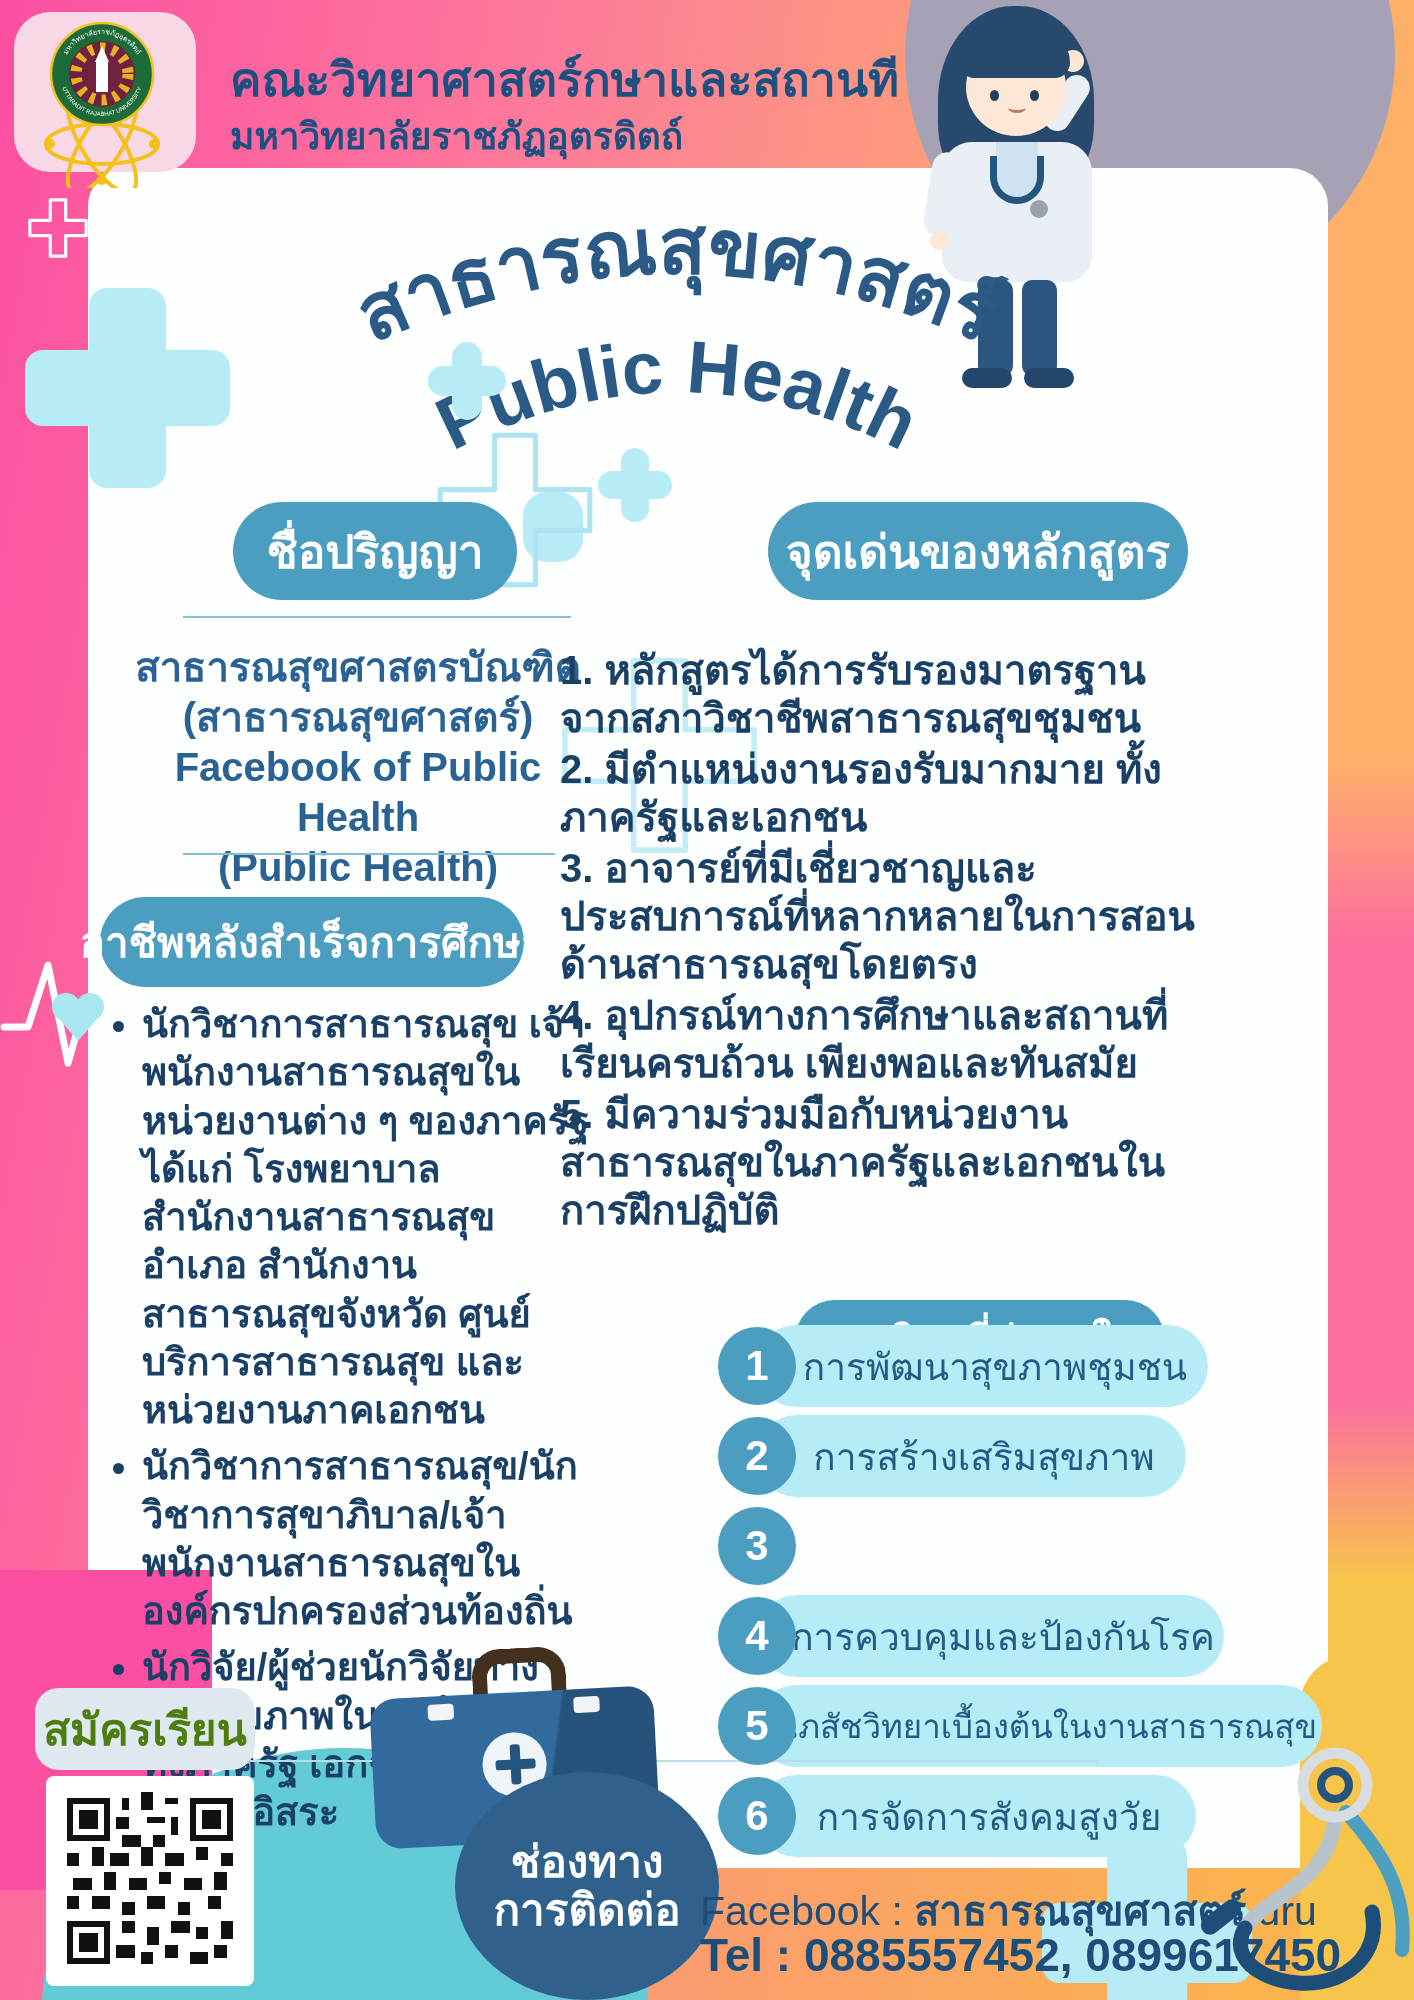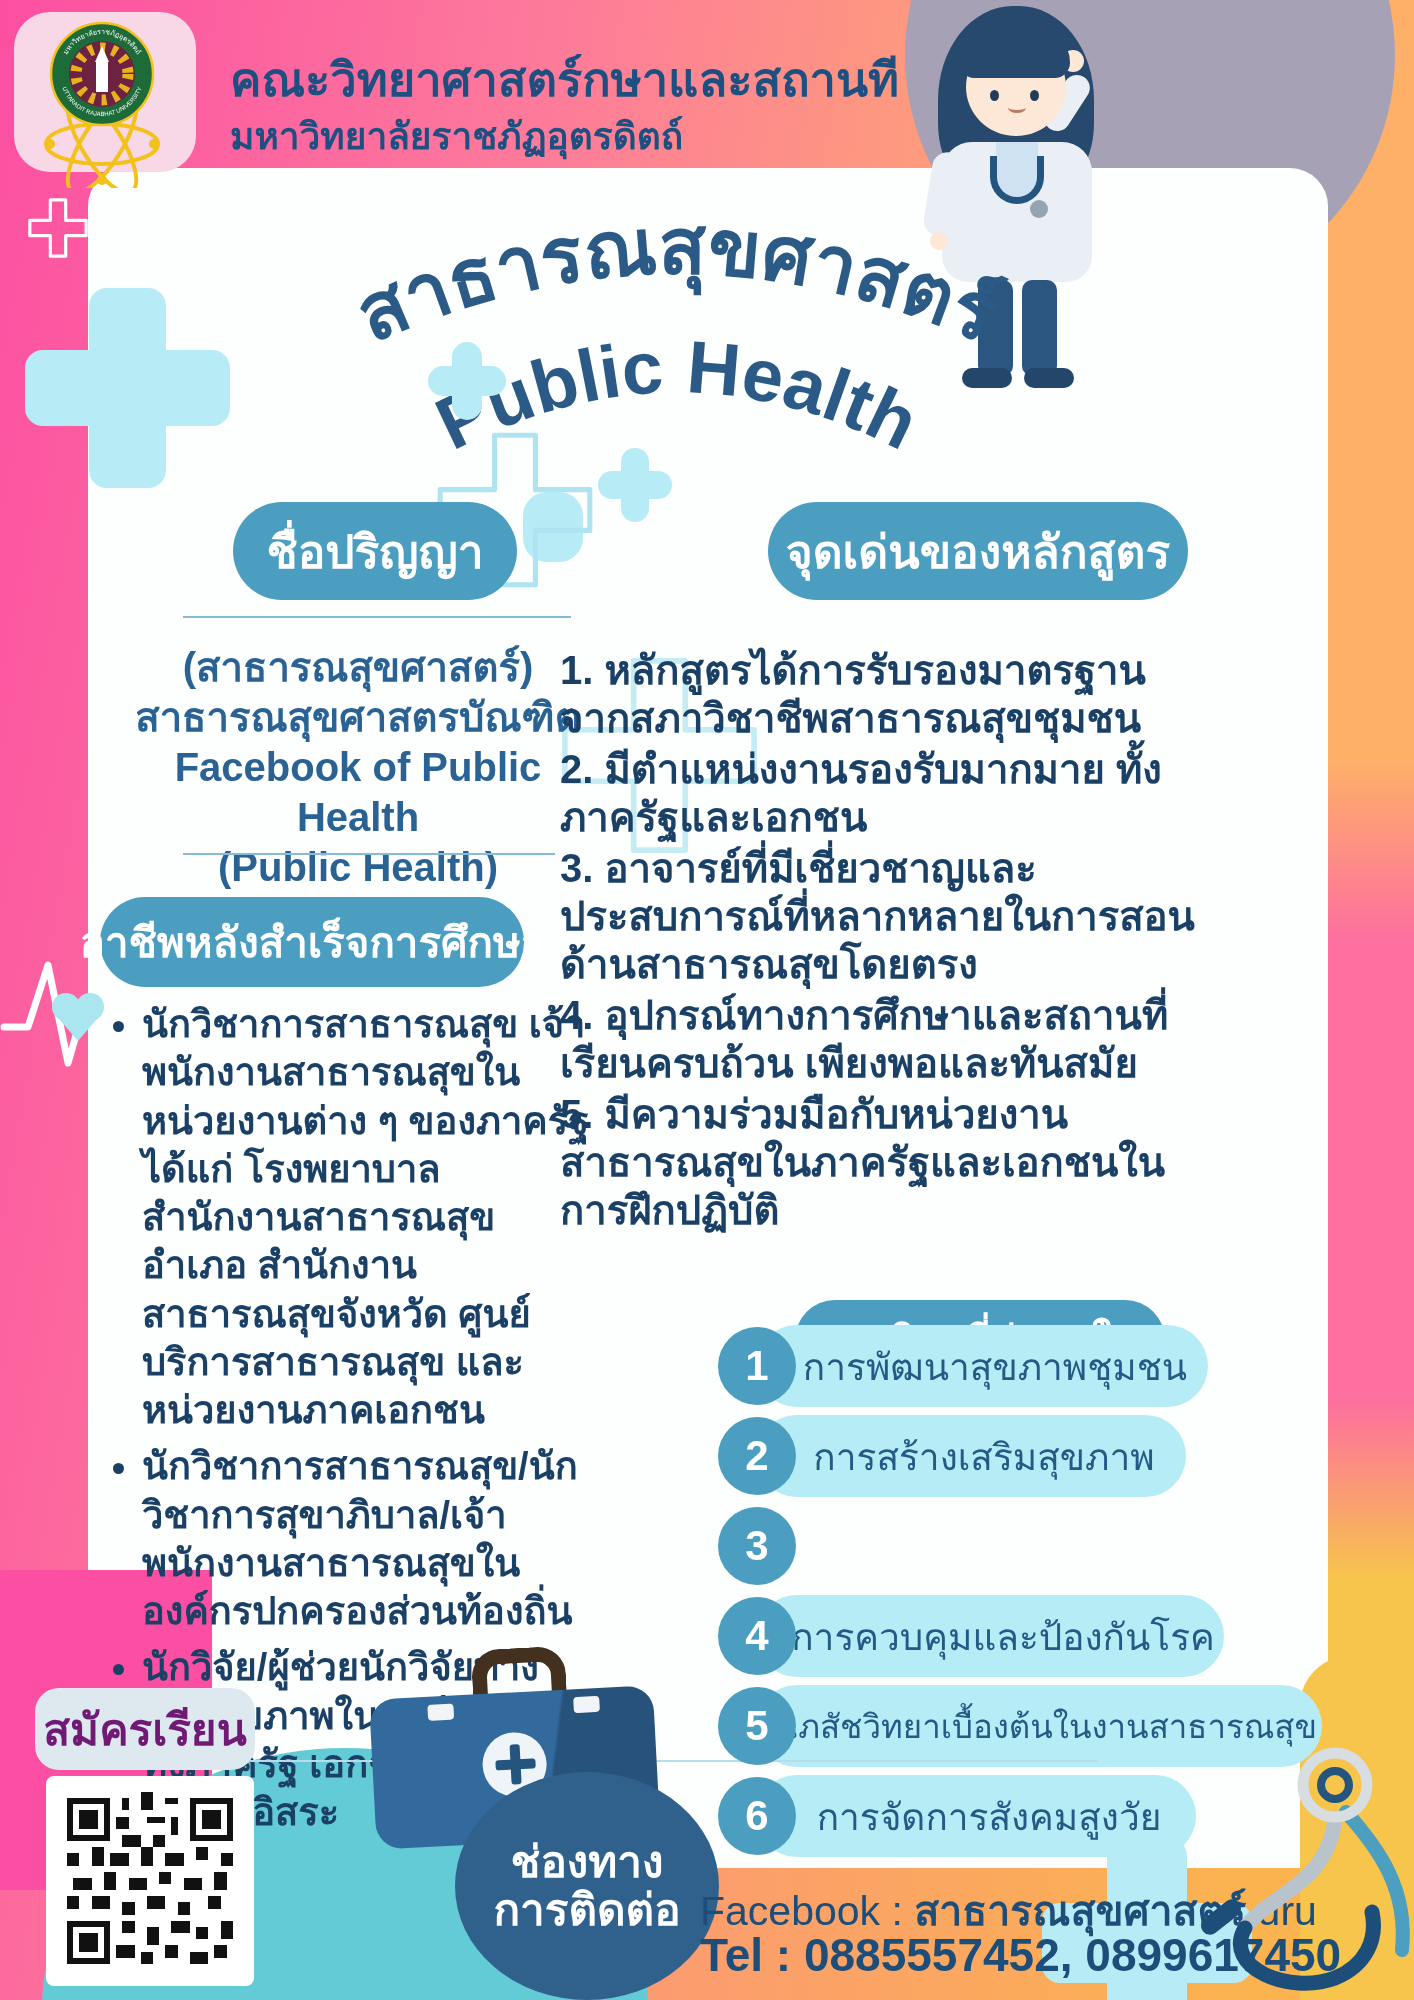--- a/index.html
+++ b/index.html
@@ -43,21 +43,21 @@
   .course-pill{margin-left:-40px;height:82px;border-radius:42px;background:#b6ecf6;
     color:#235a86;font-size:37px;display:flex;align-items:center;justify-content:center;
     padding-left:56px;padding-right:30px;white-space:nowrap;}
   
   #pink-bottom{left:0;top:1570px;width:212px;height:320px;background:#fc4fa3;}
   #contact-bar{left:292px;top:1868px;width:1122px;height:132px;border-top-left-radius:60px;
     background:linear-gradient(90deg,#fb8d83 0%,#fbb350 85%);}
   #yellow-block{left:1300px;top:1656px;width:114px;height:344px;border-top-left-radius:50px;background:#f7c54b;}
   #teal-blob{left:42px;top:1748px;width:606px;height:520px;border-radius:50%;background:#62cbd5;}
   #apply-box{left:35px;top:1688px;width:220px;height:82px;border-radius:24px;background:#dde9ef;
-    display:flex;align-items:center;justify-content:center;color:#701a75;font-size:44px;font-weight:800;}
+    display:flex;align-items:center;justify-content:center;color:#4d7c0f;font-size:44px;font-weight:800;}
   #qr-box{left:46px;top:1776px;width:208px;height:210px;border-radius:8px;background:#fff;
     display:flex;align-items:center;justify-content:center;}
   #contact-ellipse{left:455px;top:1772px;width:264px;height:228px;border-radius:50%;background:#2f618c;
     display:flex;flex-direction:column;align-items:center;justify-content:center;color:#fff;
     font-size:44px;font-weight:800;line-height:1.1;}
   #fb-line{left:700px;top:1878px;font-size:41px;color:#1d4e79;white-space:nowrap;}
   #fb-line b{font-weight:800;}
   #tel-line{left:700px;top:1928px;font-size:46px;font-weight:800;color:#1d4e79;white-space:nowrap;}
   .thin-line{left:250px;top:1760px;width:848px;height:2px;background:#b9dcea;}
   
@@ -195,22 +195,22 @@
   <svg class="abs" style="left:0;top:935px" width="140" height="160" viewBox="0 0 140 160">
     <polyline points="4,92 28,92 48,30 68,128 84,72 110,72" fill="none" stroke="#ffffff" stroke-width="7" stroke-linejoin="round" stroke-linecap="round"></polyline>
     <circle cx="66" cy="72" r="14" fill="#a9e6f0"></circle>
       <circle cx="90" cy="72" r="14" fill="#a9e6f0"></circle>
     <polygon points="54,78 102,78 78,106" fill="#a9e6f0"></polygon>
   </svg>
 
   <div class="hpill" style="left:233px;top:502px;width:284px;height:98px;font-size:46px">ชื่อปริญญา</div>
   <div class="divider" style="left:183px;top:616px;width:388px"></div>
   <div class="abs" id="degree-lines">
+    <div>สาธารณสุขศาสตรบัณฑิต</div>
     <div>(สาธารณสุขศาสตร์)</div>
-    <div>สาธารณสุขศาสตรบัณฑิต</div>
     <div>Facebook of Public Health</div>
     <div>(Public Health)</div>
   </div>
   <div class="divider" style="left:183px;top:853px;width:372px"></div>
 
   <div class="hpill" style="left:100px;top:897px;width:424px;height:90px;font-size:42px">อาชีพหลังสำเร็จการศึกษา</div>
   <ul class="abs" id="careers-list">
     <li>นักวิชาการสาธารณสุข เจ้าพนักงานสาธารณสุขในหน่วยงานต่าง ๆ ของภาครัฐ ได้แก่ โรงพยาบาล สำนักงานสาธารณสุขอำเภอ สำนักงานสาธารณสุขจังหวัด ศูนย์บริการสาธารณสุข และหน่วยงานภาคเอกชน</li>
     <li>นักวิชาการสาธารณสุข/นักวิชาการสุขาภิบาล/เจ้าพนักงานสาธารณสุขในองค์กรปกครองส่วนท้องถิ่น</li>
     <li>นักวิจัย/ผู้ช่วยนักวิจัยทางด้านสุขภาพในองค์กรวิจัยทั้งภาครัฐ เอกชน และองค์กรอิสระ</li>

